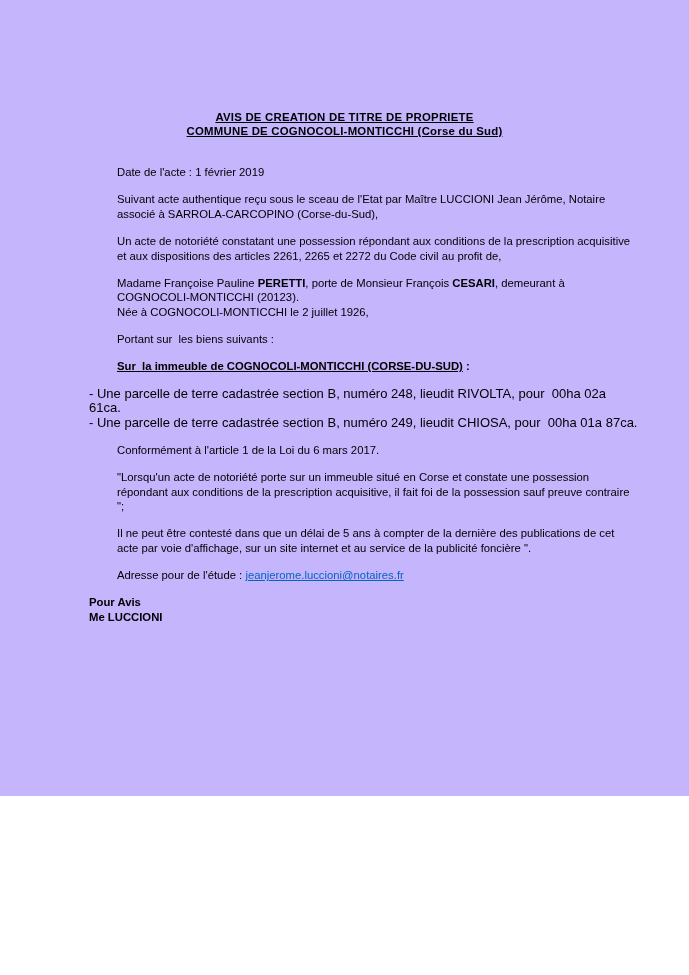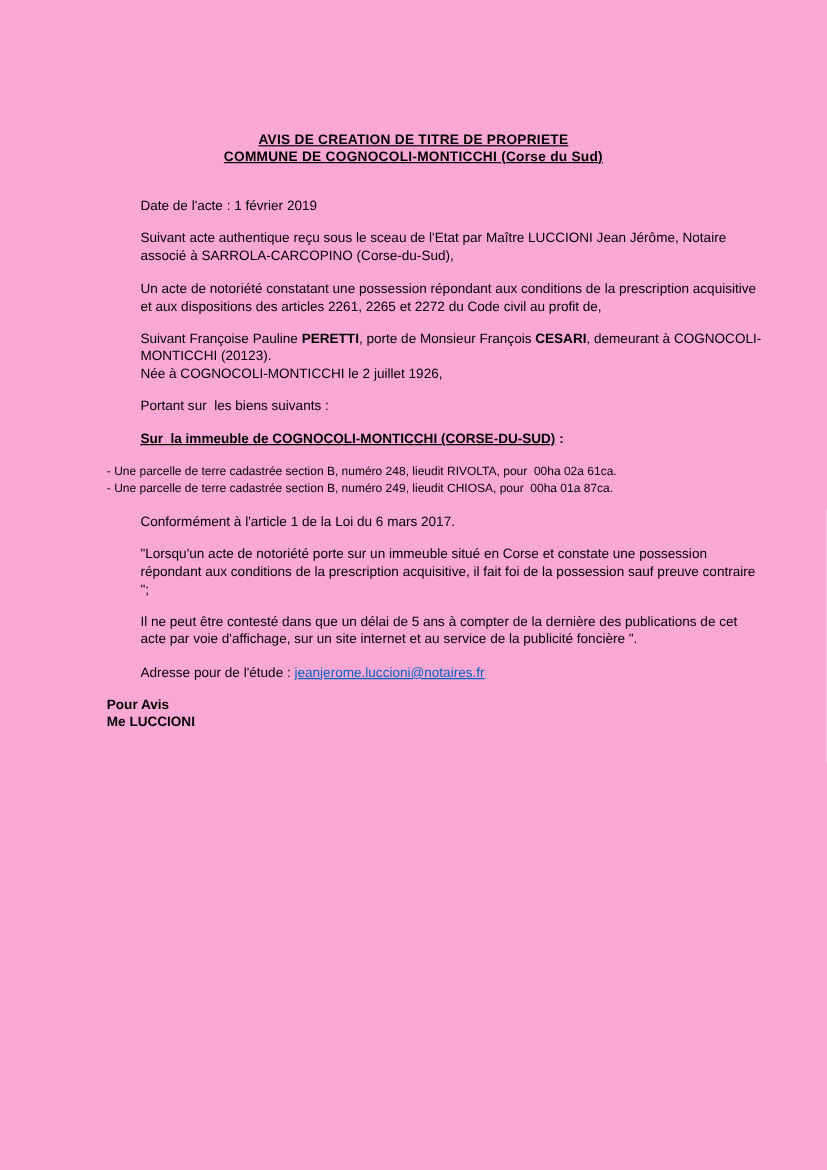--- a/index.html
+++ b/index.html
@@ -10,22 +10,22 @@
   body {
     width: 689px;
     height: 975px;
     font-family: "Liberation Sans", sans-serif;
     color: #000000;
     -webkit-font-smoothing: antialiased;
   }
   .page {
     position: relative;
     width: 689px;
-    height: 975px;
-    background: #f9a8d4;
+    height: 796px;
+    background: #c4b5fd;
     overflow: hidden;
   }
   .doc-title {
     position: absolute;
     left: 0;
     top: 111px;
     width: 689px;
     text-align: center;
   }
   .doc-title .title-line {
@@ -62,21 +62,21 @@
     font-weight: bold;
   }
   .heading-parcels {
     font-weight: bold;
   }
   .heading-parcels .u {
     text-decoration: underline;
   }
   .parcel-line {
     margin: 0;
-    font-size: 10px;
+    font-size: 13px;
     line-height: 14.6px;
     white-space: pre-wrap;
   }
   .parcel-list {
     margin: 0 0 12.6px 0;
   }
   a.mail-link {
     color: #0563C1;
     text-decoration: underline;
   }
@@ -102,21 +102,21 @@
 
   <div class="body-block">
 
     <p class="para">Date de l'acte : 1 février 2019</p>
 
     <p class="para">Suivant acte authentique reçu sous le sceau de l'Etat par Maître LUCCIONI Jean Jérôme, Notaire associé à SARROLA-CARCOPINO (Corse-du-Sud),</p>
 
 
     <p class="para">Un acte de notoriété constatant une possession répondant aux conditions de la prescription acquisitive et aux dispositions des articles 2261, 2265 et 2272 du Code civil au profit de,</p>
 
-    <p class="para tight"><span>Suivant Françoise Pauline </span><span class="b">PERETTI</span><span>, porte de Monsieur François </span><span class="b">CESARI</span><span>, demeurant à COGNOCOLI-MONTICCHI (20123).</span></p>
+    <p class="para tight"><span>Madame Françoise Pauline </span><span class="b">PERETTI</span><span>, porte de Monsieur François </span><span class="b">CESARI</span><span>, demeurant à COGNOCOLI-MONTICCHI (20123).</span></p>
 
     <p class="para">Née à COGNOCOLI-MONTICCHI le 2 juillet 1926,</p>
 
     <p class="para">Portant sur  les biens suivants :</p>
 
     <p class="para heading-parcels"><span class="u">Sur  la immeuble de COGNOCOLI-MONTICCHI (CORSE-DU-SUD)</span><span> :</span></p>
 
     <div class="parcel-list">
       <p class="parcel-line">- Une parcelle de terre cadastrée section B, numéro 248, lieudit RIVOLTA, pour  00ha 02a 61ca.</p>
       <p class="parcel-line">- Une parcelle de terre cadastrée section B, numéro 249, lieudit CHIOSA, pour  00ha 01a 87ca.</p>

